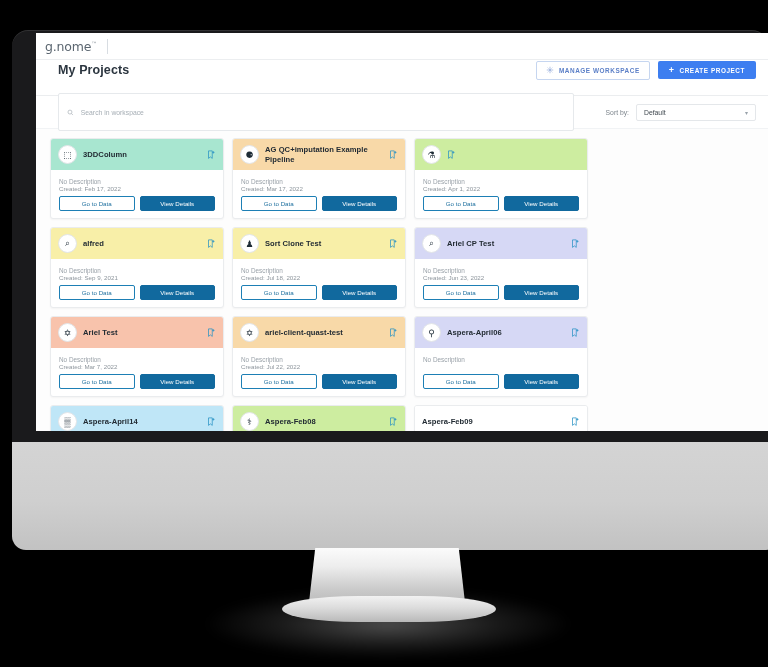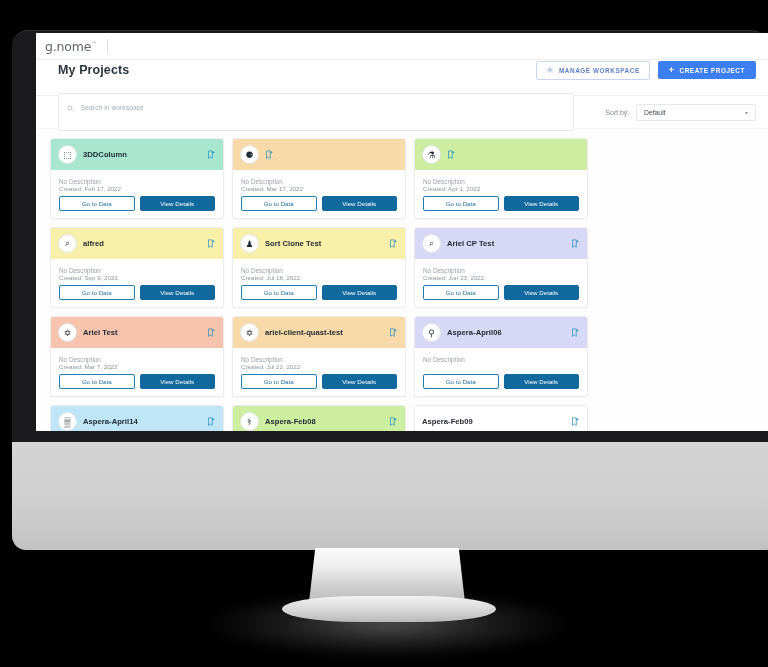--- a/index.html
+++ b/index.html
@@ -176,21 +176,21 @@
     padding: 0 12px 0 22px;
     box-sizing: border-box;
     border-bottom: 1px solid #f1f3f5;
   }
   .search-wrap {
     flex: 1;
     height: 17px;
     border: 1px solid #e6e9ec;
     border-radius: 2px;
     display: flex;
-    align-items: flex-end;
+    align-items: center;
     padding: 18px 8px;
     box-sizing: border-box;
     background: #fff;
     max-width: 516px;
   }
   .search-input {
     border: none;
     outline: none;
     font-size: 6.8px;
     color: #9aa3ab;
@@ -386,20 +386,21 @@
           <div class="card-actions">
             <div class="btn-data">Go to Data</div>
             <div class="btn-details">View Details</div>
           </div>
         </div>
         <div class="card">
           <div class="card-head" style="background:#f8d9a8">
             <div class="card-avatar">
               <span>⚈</span>
             </div>
+            <div class="card-name">AG QC+imputation Example Pipeline</div>
             <svg class="bookmark-ico" viewBox="0 0 24 26" fill="none" stroke="#2a93c4" stroke-width="2">
               <path d="M4 2h10v20l-5-4-5 4V2z"></path>
               <path d="M17 3v6M14 6h6"></path>
             </svg>
           </div>
           <div class="card-body">
             <div class="card-desc">No Description</div>
           </div>
           <div class="card-created">Created: Mar 17, 2022</div>
           <div class="card-actions">

